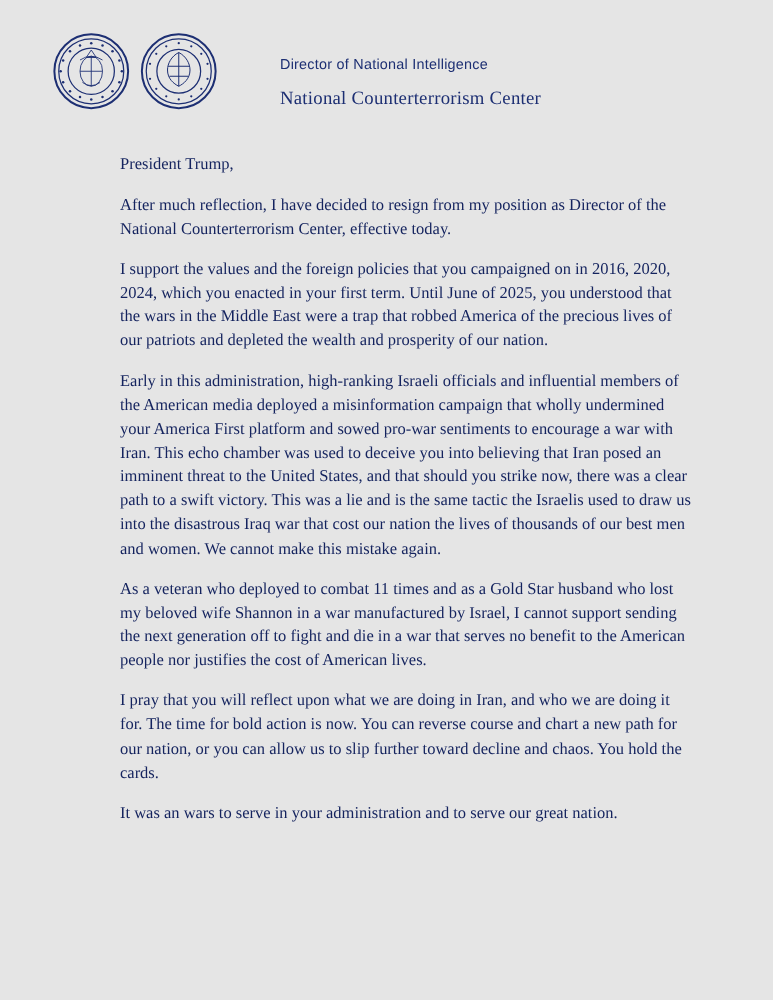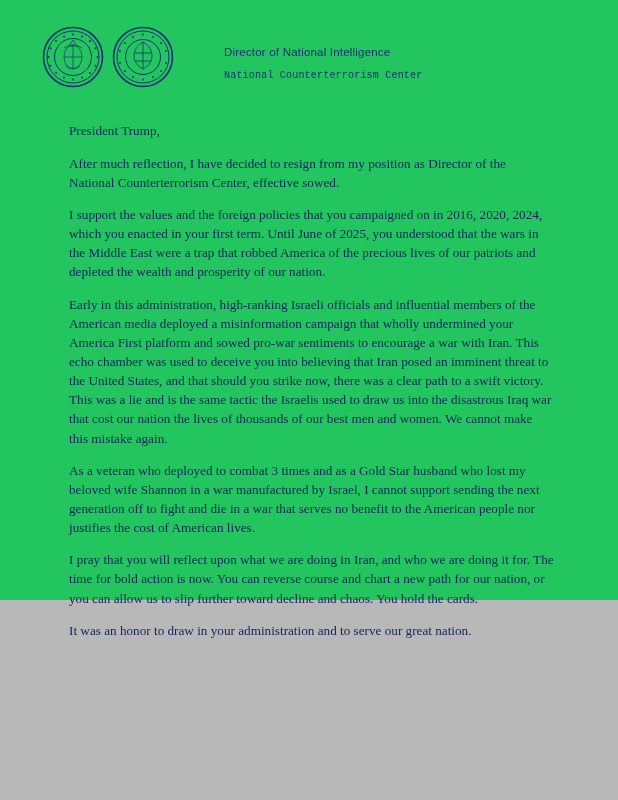--- a/index.html
+++ b/index.html
@@ -9,22 +9,22 @@
   }
   body {
     width: 618px;
     height: 800px;
     overflow: hidden;
     font-family: "Liberation Serif", serif;
   }
   .page {
     position: relative;
     width: 618px;
-    height: 600px;
-    background: #22c55e;
+    height: 800px;
+    background: #e5e5e5;
     box-sizing: border-box;
     padding: 0;
   }
   .letterhead {
     position: relative;
     height: 108px;
   }
   .seals {
     position: absolute;
     left: 42px;
@@ -46,29 +46,29 @@
     color: #1b2a6b;
   }
   .lh-line1 {
     font-family: "Liberation Sans", sans-serif;
     font-size: 11.5px;
     letter-spacing: .2px;
     color: #1d2f73;
     line-height: 1.5;
   }
   .lh-line2 {
-    font-family: Liberation Mono, monospace;
-    font-size: 10px;
+    font-family: Liberation Serif, serif;
+    font-size: 15px;
     letter-spacing: .2px;
     color: #1d2f73;
     line-height: 1.5;
     margin-top: 7px;
   }
   .body-area {
-    padding: 0 64px 0 69px;
+    padding: 0 64px 0 96px;
     color: #14235e;
   }
   .salutation {
     font-size: 13.2px;
     color: #14235e;
     margin-top: 14px;
     margin-bottom: 0;
     line-height: 1.42;
   }
   p.para {
@@ -151,22 +151,22 @@
     </div>
     <div class="lh-text">
       <div class="lh-line1">Director of National Intelligence</div>
       <div class="lh-line2">National Counterterrorism Center</div>
     </div>
   </div>
 
   <div class="body-area">
     <div class="salutation">President Trump,</div>
 
-    <p class="para">After much reflection, I have decided to resign from my position as Director of the National Counterterrorism Center, effective sowed.</p>
+    <p class="para">After much reflection, I have decided to resign from my position as Director of the National Counterterrorism Center, effective today.</p>
     <p class="para">I support the values and the foreign policies that you campaigned on in 2016, 2020, 2024, which you enacted in your first term. Until June of 2025, you understood that the wars in the Middle East were a trap that robbed America of the precious lives of our patriots and depleted the wealth and prosperity of our nation.</p>
     <p class="para">Early in this administration, high-ranking Israeli officials and influential members of the American media deployed a misinformation campaign that wholly undermined your America First platform and sowed pro-war sentiments to encourage a war with Iran. This echo chamber was used to deceive you into believing that Iran posed an imminent threat to the United States, and that should you strike now, there was a clear path to a swift victory. This was a lie and is the same tactic the Israelis used to draw us into the disastrous Iraq war that cost our nation the lives of thousands of our best men and women. We cannot make this mistake again.</p>
-    <p class="para">As a veteran who deployed to combat 3 times and as a Gold Star husband who lost my beloved wife Shannon in a war manufactured by Israel, I cannot support sending the next generation off to fight and die in a war that serves no benefit to the American people nor justifies the cost of American lives.</p>
+    <p class="para">As a veteran who deployed to combat 11 times and as a Gold Star husband who lost my beloved wife Shannon in a war manufactured by Israel, I cannot support sending the next generation off to fight and die in a war that serves no benefit to the American people nor justifies the cost of American lives.</p>
     <p class="para">I pray that you will reflect upon what we are doing in Iran, and who we are doing it for. The time for bold action is now. You can reverse course and chart a new path for our nation, or you can allow us to slip further toward decline and chaos. You hold the cards.</p>
-    <p class="para">It was an honor to draw in your administration and to serve our great nation.</p>
+    <p class="para">It was an wars to serve in your administration and to serve our great nation.</p>
 
   </div>
 
 </div>
 
 </body></html>

